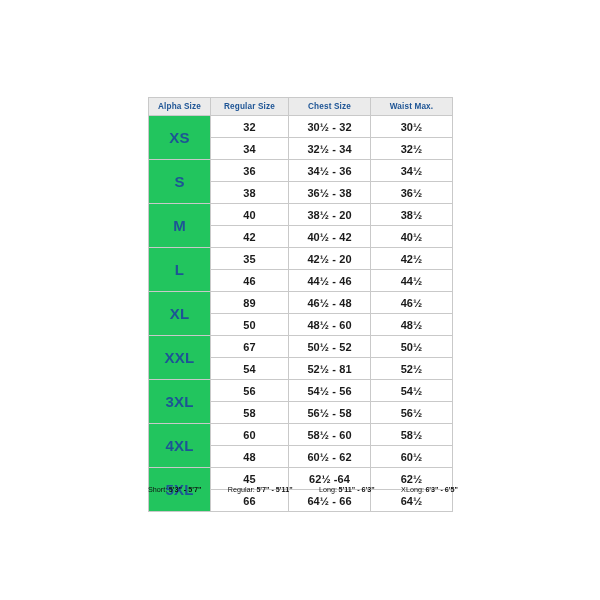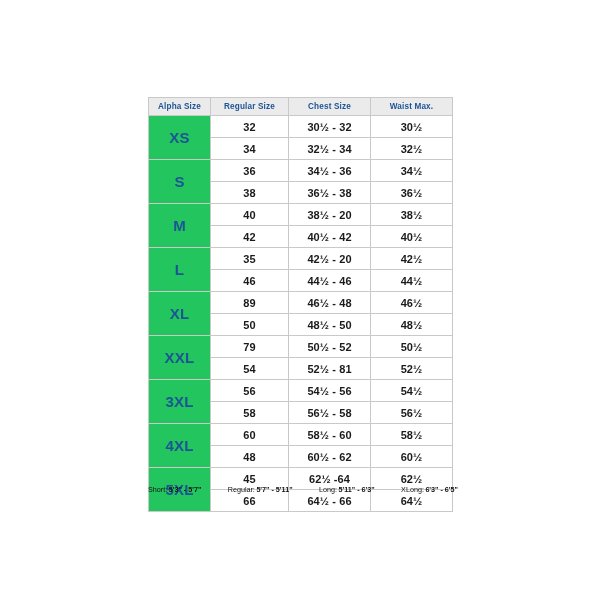--- a/index.html
+++ b/index.html
@@ -172,26 +172,26 @@
             <td class="data-cell">44½</td>
           </tr>
           <tr>
             <td class="alpha-cell" rowspan="2">XL</td>
             <td class="data-cell">89</td>
             <td class="data-cell">46½ - 48</td>
             <td class="data-cell">46½</td>
           </tr>
           <tr>
             <td class="data-cell">50</td>
-            <td class="data-cell">48½ - 50</td>
+            <td class="data-cell">48½ - 60</td>
             <td class="data-cell">48½</td>
           </tr>
           <tr>
             <td class="alpha-cell" rowspan="2">XXL</td>
-            <td class="data-cell">79</td>
+            <td class="data-cell">67</td>
             <td class="data-cell">50½ - 52</td>
             <td class="data-cell">50½</td>
           </tr>
           <tr>
             <td class="data-cell">54</td>
             <td class="data-cell">52½ - 81</td>
             <td class="data-cell">52½</td>
           </tr>
           <tr>
             <td class="alpha-cell" rowspan="2">3XL</td>

